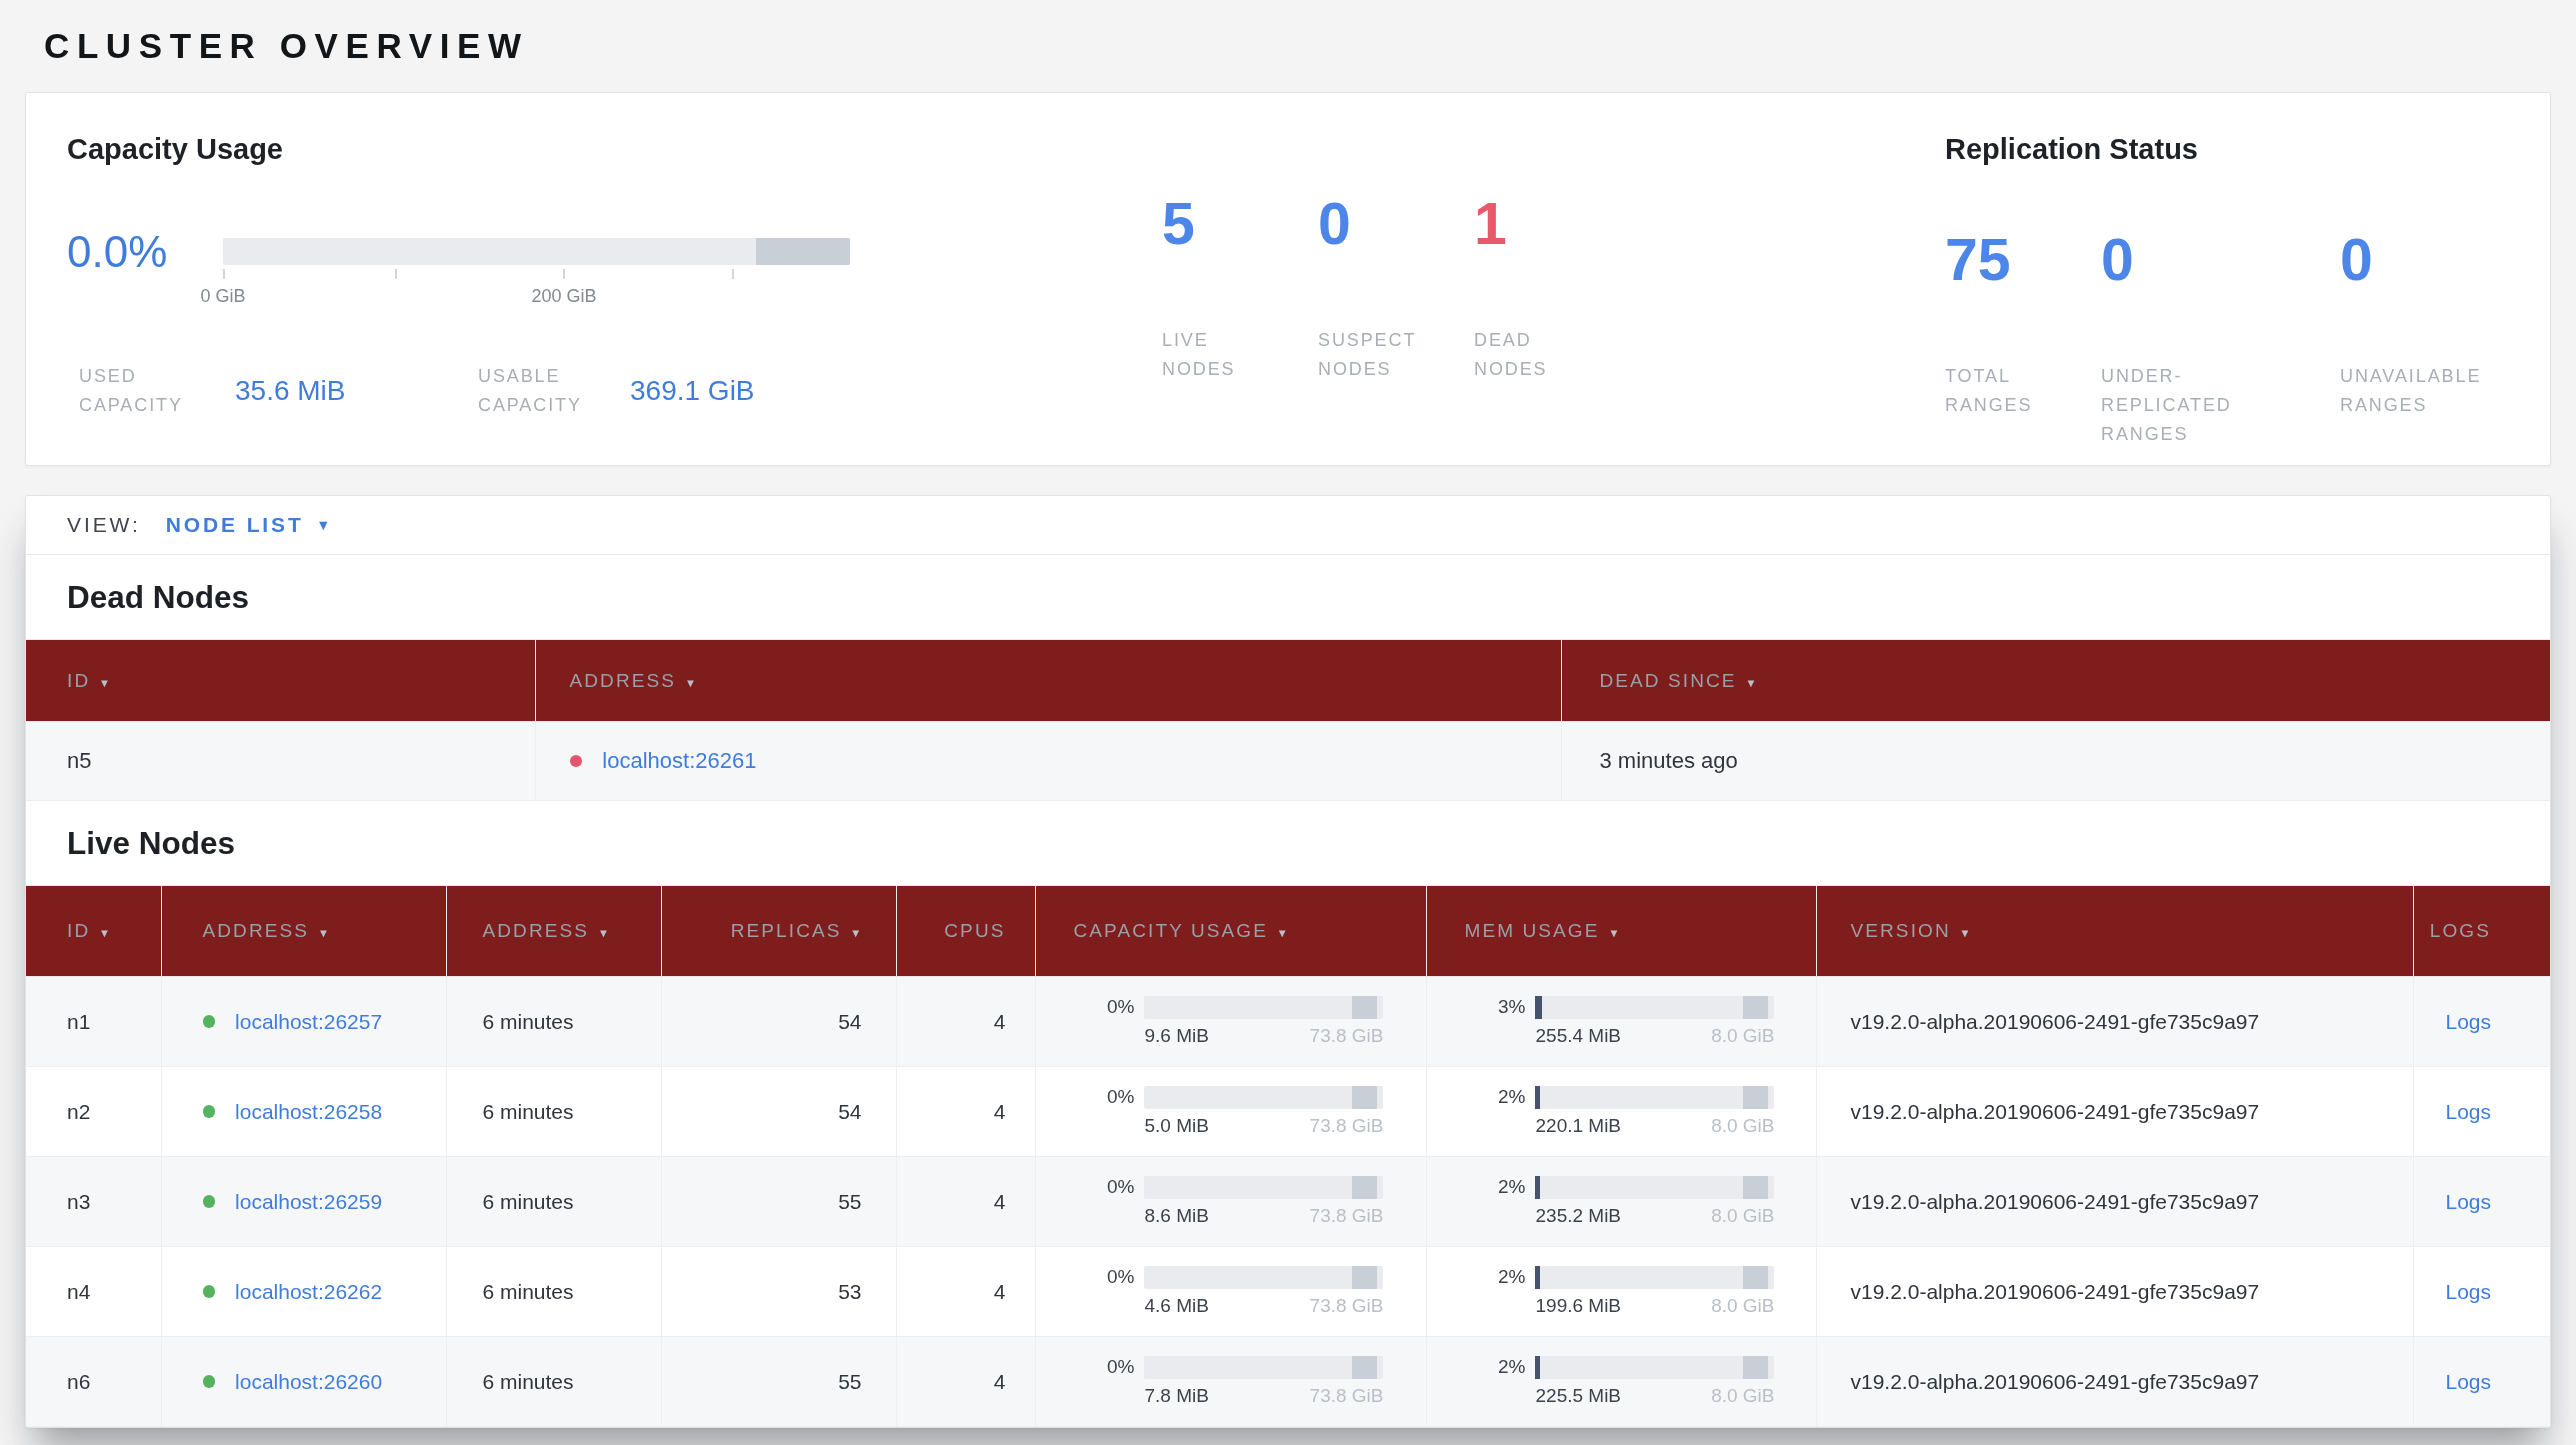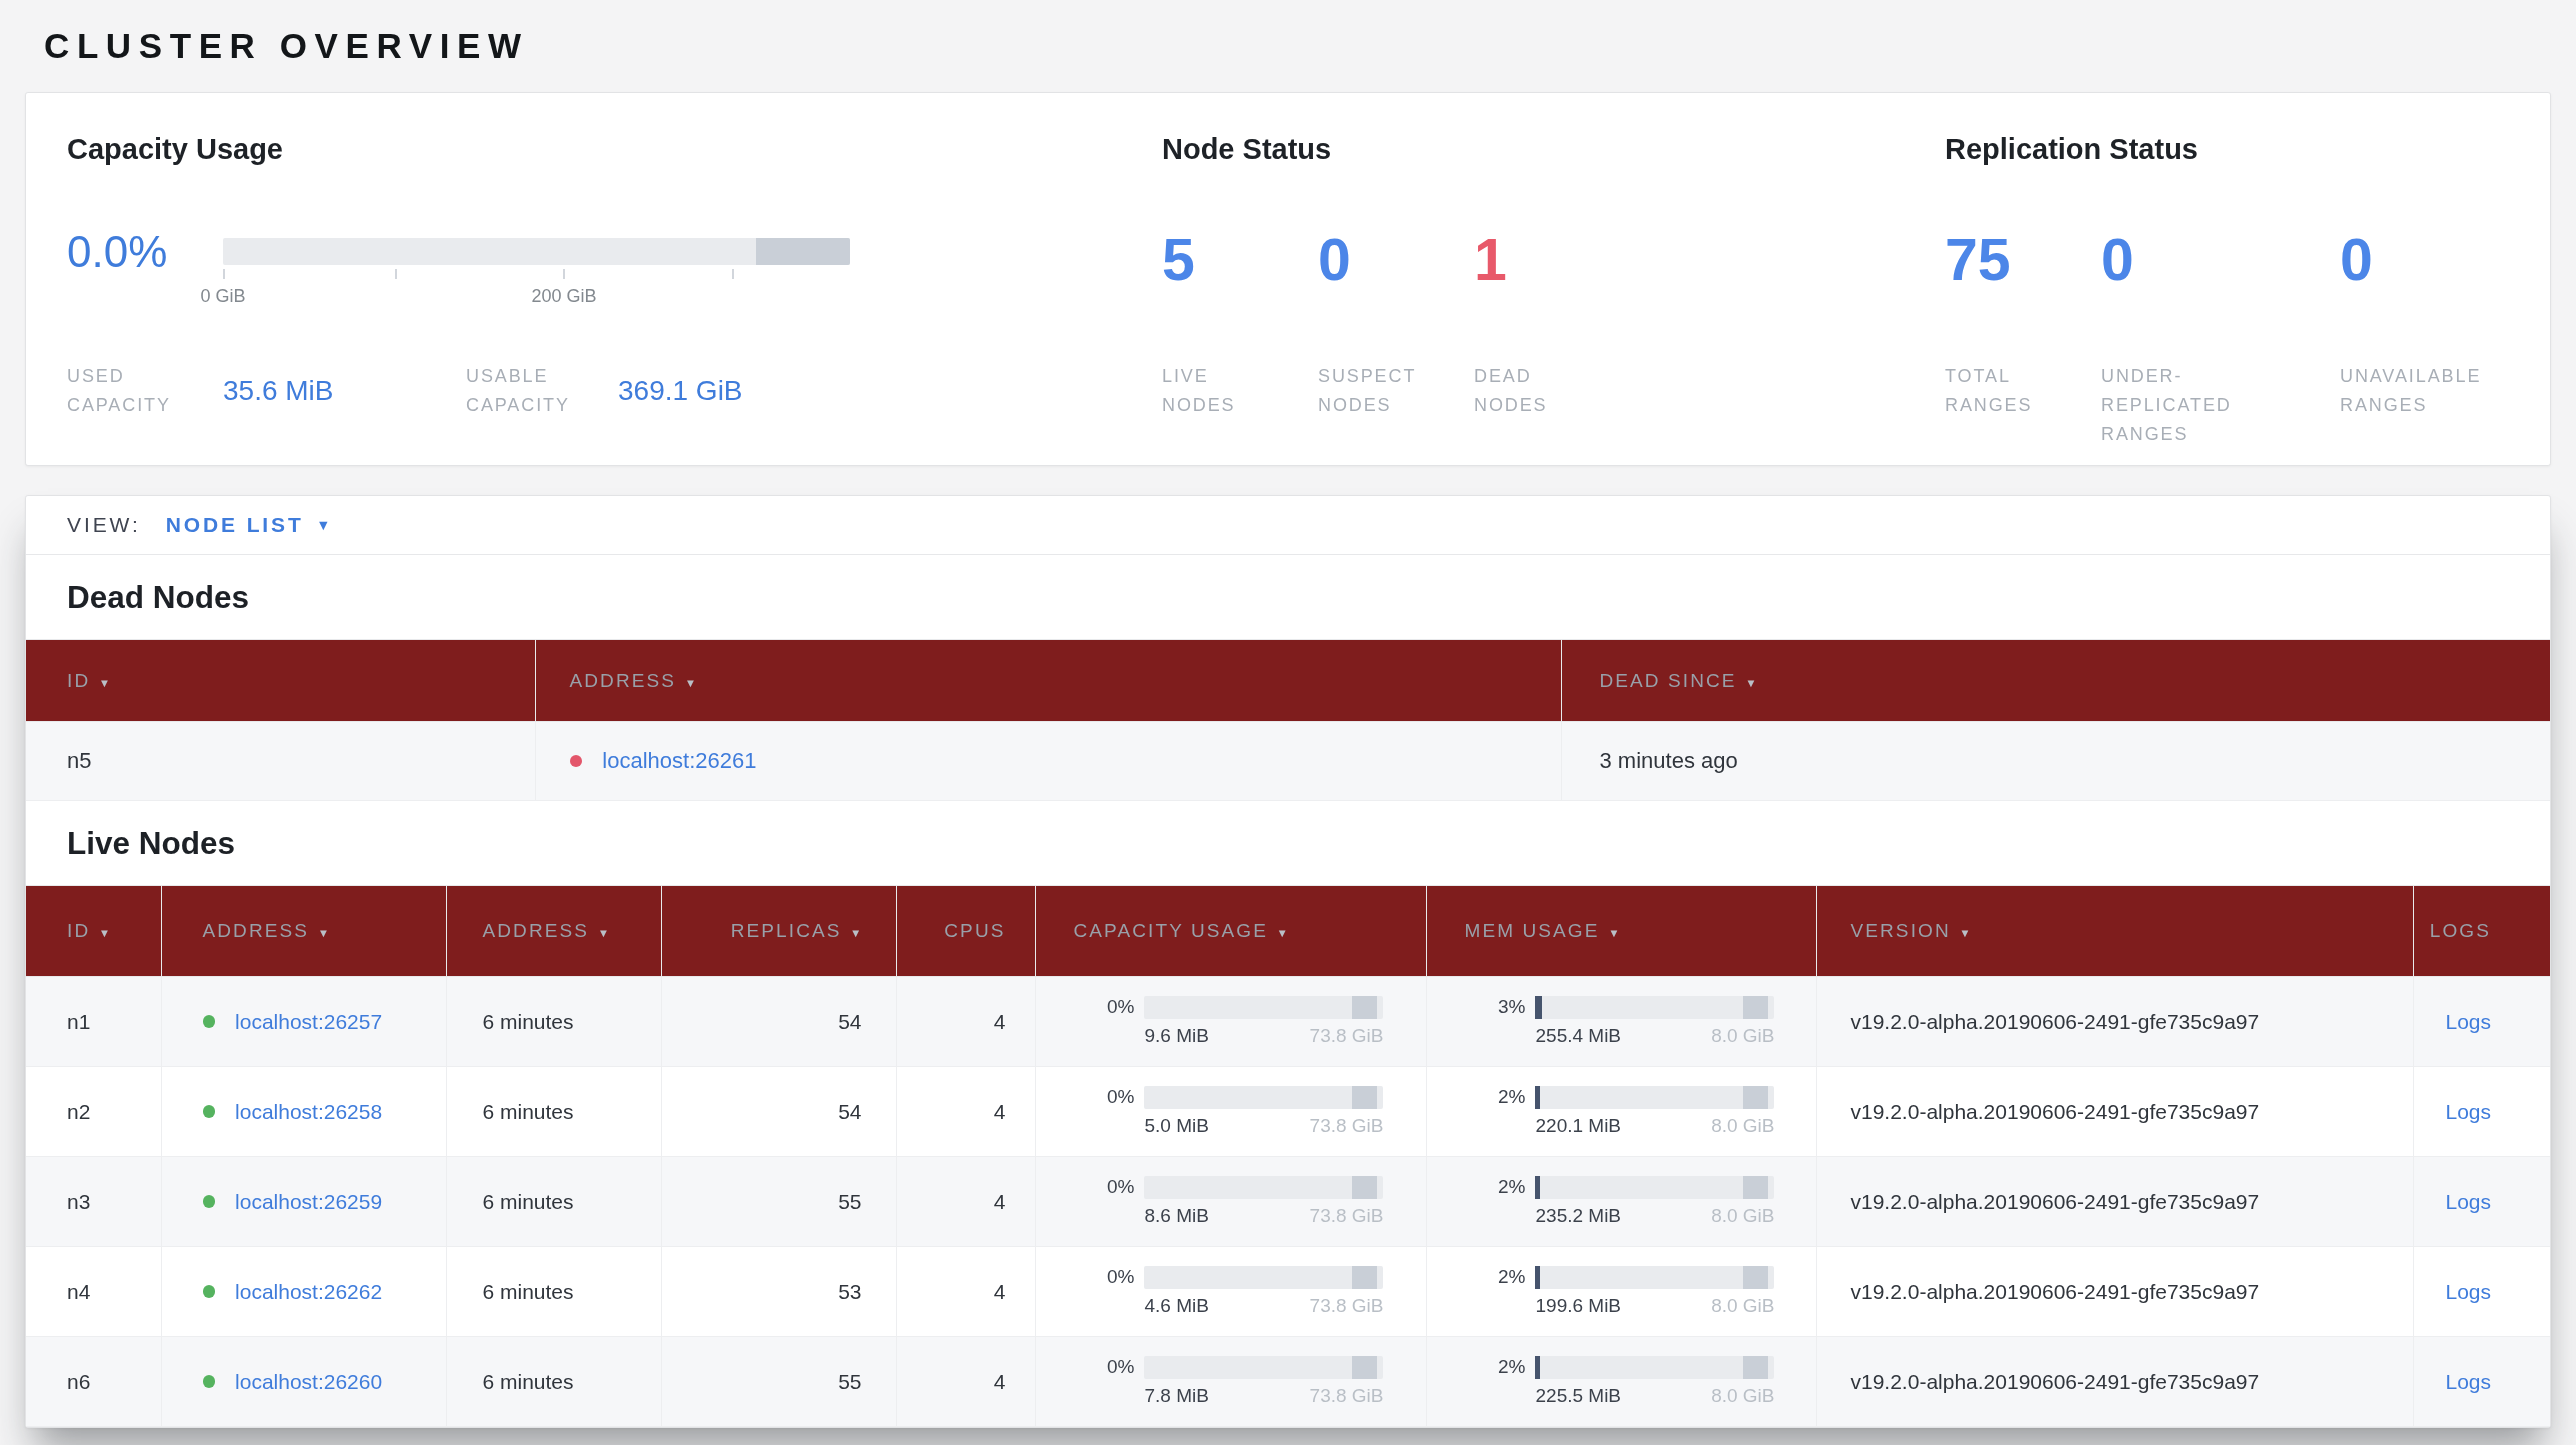--- a/index.html
+++ b/index.html
@@ -43,21 +43,21 @@
   .cap-bar-seg { position:absolute; top:0; bottom:0; right:0; width:94px; background:#c9cfd7; }
   .cap-ticks { position:relative; height:13.4px; margin-top:3.8px; }
   .tick { position:absolute; top:0; width:1.9px; height:10.5px; background:#d2d6dc; }
   .tick.t1{left:0} .tick.t2{left:172px} .tick.t3{left:340px} .tick.t4{left:509px}
   .cap-axis { position:relative; height:23px; margin-top:3.8px; font-size:18px; color:#83898f; }
   .ax0 { position:absolute; left:0; transform:translateX(-50%); }
   .ax200 { position:absolute; left:341px; transform:translateX(-50%); }
 
   .cap-stats { display:flex; align-items:center; margin-top:53px; }
   .cap-lbl { font-size:18px; letter-spacing:1.9px; line-height:29px; color:var(--lbl); }
-  .cap-lbl.l1 { width:116px; margin-right:40px; }
+  .cap-lbl.l1 { width:116px; margin-right:40px;margin-left:12px; }
   .cap-lbl.l2 { width:116px; margin-right:36px; }
   .cap-val { font-size:28px; color:var(--blue); }
   .cap-val.v1 { width:243px; }
 
   .stats { display:flex; margin-top:59px; }
   .stat { width:156px; }
   .sec-repl .stat:nth-of-type(2) { width:239px; }
   .stat-num { font-size:59px; line-height:69px; font-weight:600; color:var(--blue); }
   .stat-lbl { margin-top:67px; width:103px; font-size:18px; letter-spacing:1.9px; line-height:29px; color:var(--lbl); white-space:normal; }
 
@@ -150,21 +150,20 @@
       </div>
       <div class="cap-stats">
         <span class="cap-lbl l1">USED CAPACITY</span>
         <span class="cap-val v1">35.6 MiB</span>
         <span class="cap-lbl l2">USABLE CAPACITY</span>
         <span class="cap-val">369.1 GiB</span>
       </div>
     </div>
 
     <div class="sum-sec sec-nodes">
-      <h2>Node Status</h2>
       <div class="stats">
 
           <div class="stat">
             <div class="stat-num" style="color: rgb(76, 134, 232);">5</div>
             <div class="stat-lbl">LIVE NODES</div>
           </div>
 
           <div class="stat">
             <div class="stat-num" style="color: rgb(76, 134, 232);">0</div>
             <div class="stat-lbl">SUSPECT NODES</div>

